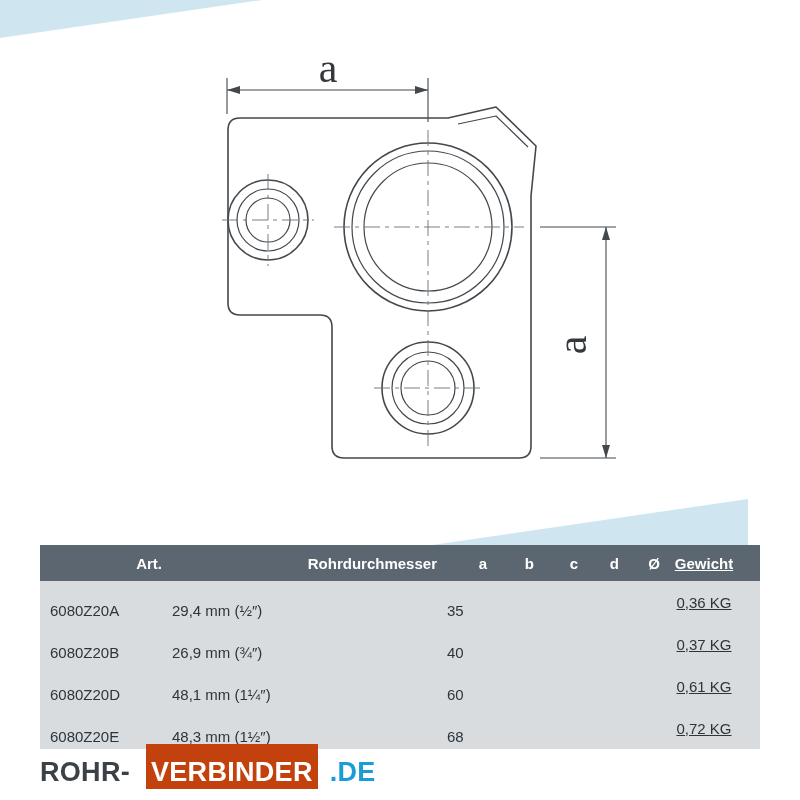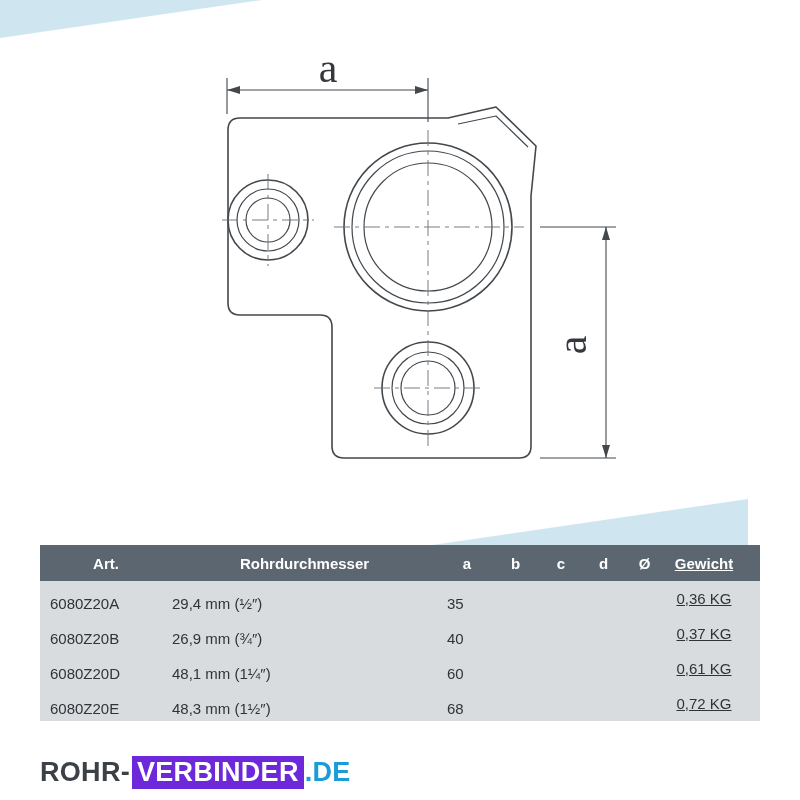--- a/index.html
+++ b/index.html
@@ -14,39 +14,39 @@
     font-size:42px;
     fill:#34383c;
   }
   table.spec{
     position:absolute;left:40px;top:545px;width:720px;z-index:2;
     border-collapse:collapse;table-layout:fixed;
     font-size:15px;
   }
   table.spec th{
     background:#5b6670;color:#ffffff;font-weight:700;
-    text-align:center;height:36px;padding:0 0 0 10px;
+    text-align:right;height:36px;padding:0 0 0 10px;
     font-size:15px;
   }
   table.spec td{
     background:#d8dcdf;color:#2f343a;
-    height:26px;padding:9px 0 0 10px;
+    height:26px;padding:16px 0 0 10px;
     white-space:nowrap;overflow:hidden;
   }
   table.spec th.col-gewicht, table.spec td.col-gewicht{
     text-align:center;padding:0 12px 0 0;text-decoration:underline;
   }
   .logo{
     position:absolute;left:40px;top:757px;z-index:2;
     font-weight:700;font-size:27px;letter-spacing:.3px;
     white-space:nowrap;
   }
   .logo .p1{color:#3b4147}
-  .logo .p2{background:#6d28d9;color:#ffffff;padding:1px 5px 2px 5px;margin-left:2px}
-  .logo .p3{color:#1a9cd8;margin-left:1px}
+  .logo .p2{background:#c2410c;color:#ffffff;padding:13px 5px 2px 5px;margin-left:16px}
+  .logo .p3{color:#1a9cd8;margin-left:12px}
 </style>
 </head>
 <body>
 
 <div>
 
   <svg class="scene" width="800" height="800" viewBox="0 0 800 800">
 
     <polygon points="0,0 262,0 0,38" fill="#cfe6f1"></polygon>
     <polygon points="260,570 748,499 748,708 260,708" fill="#cfe6f1"></polygon>

